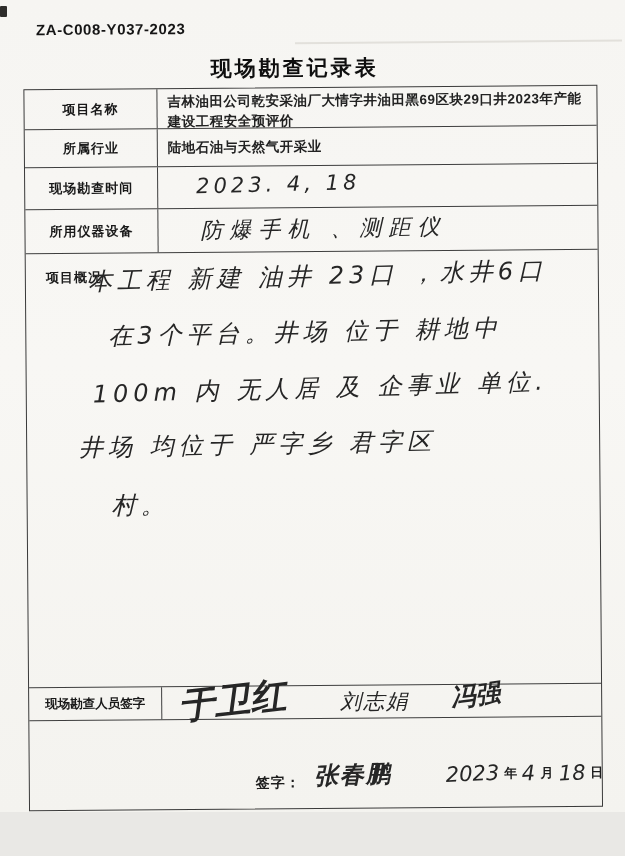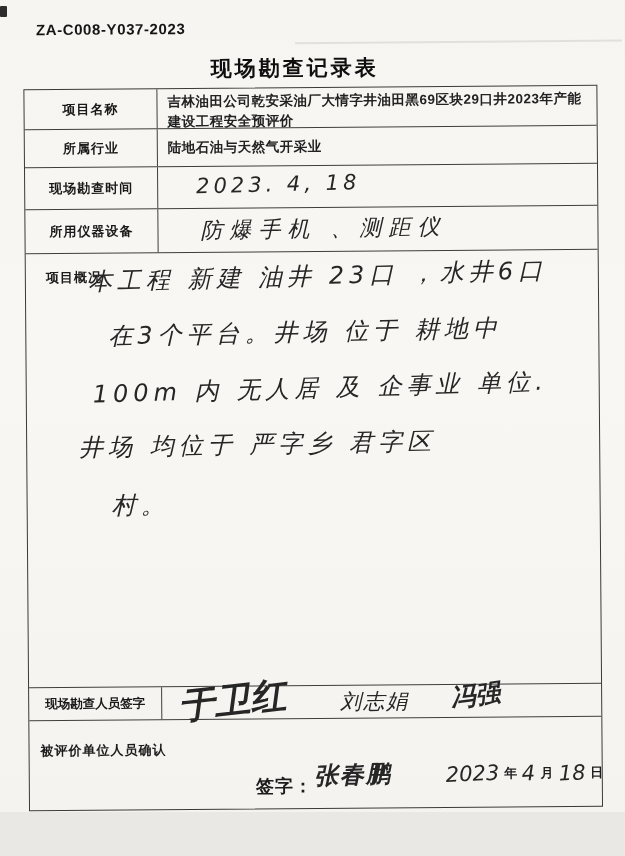--- a/index.html
+++ b/index.html
@@ -68,21 +68,21 @@
   .ov-2 { left:66px;  top:120px; transform:rotate(-1.2deg); }
   .ov-3 { left:52px;  top:176px; transform:rotate(-0.6deg); }
   .ov-4 { left:84px;  top:236px; }
 
   .sig-area { flex:1; position:relative; overflow:visible; }
   .sig-1 { position:absolute; left:16px; top:-10px; font-size:36px; font-weight:bold; transform:rotate(-6deg); z-index:3; }
   .sig-2 { position:absolute; left:178px; top:2px; font-size:21px; letter-spacing:2px;text-align:center; }
   .sig-3 { position:absolute; left:288px; top:-6px; font-size:25px; font-weight:bold; transform:rotate(-7deg); }
 
   .confirm-label { position:absolute; left:11px; top:21px; font-weight:bold; font-size:13px; letter-spacing:1px; }
-  .sign-prefix { position:absolute; left:226px; top:55px; font-weight:bold; font-size:18px; letter-spacing:1px; }
+  .sign-prefix { position:absolute; left:226px; top:55px; font-weight:bold; font-size:14px; letter-spacing:1px; }
   .signer { position:absolute; left:284px; top:40px; font-size:24px; font-weight:bold; letter-spacing:2px; transform:rotate(-2deg); }
   .date-line { position:absolute; left:416px; top:44px; display:flex; align-items:flex-end; gap:4px; }
   .date-line .hw-num { font-size:21px; transform:rotate(-2deg); }
   .date-line .pr-char { font-size:13px; font-weight:bold; padding:0 1px 3px 1px; }
 </style>
 </head>
 <body>
 
 <div class="page">
   <div class="speck"></div>
@@ -134,21 +134,20 @@
       <div class="trow r5">
         <div class="lcell">现场勘查人员签字</div>
         <div class="sig-area">
           <span class="hw sig-1">于卫红</span>
           <span class="hw sig-2">刘志娟</span>
           <span class="hw sig-3">冯强</span>
         </div>
       </div>
 
       <div class="trow r6">
-        <div class="confirm-label">被评价单位人员确认</div>
         <div class="sign-prefix">签字：</div>
         <span class="hw signer">张春鹏</span>
         <div class="date-line">
           <span class="hw hw-num">2023</span>
           <span class="pr-char">年</span>
           <span class="hw hw-num">4</span>
           <span class="pr-char">月</span>
           <span class="hw hw-num">18</span>
           <span class="pr-char">日</span>
         </div>

